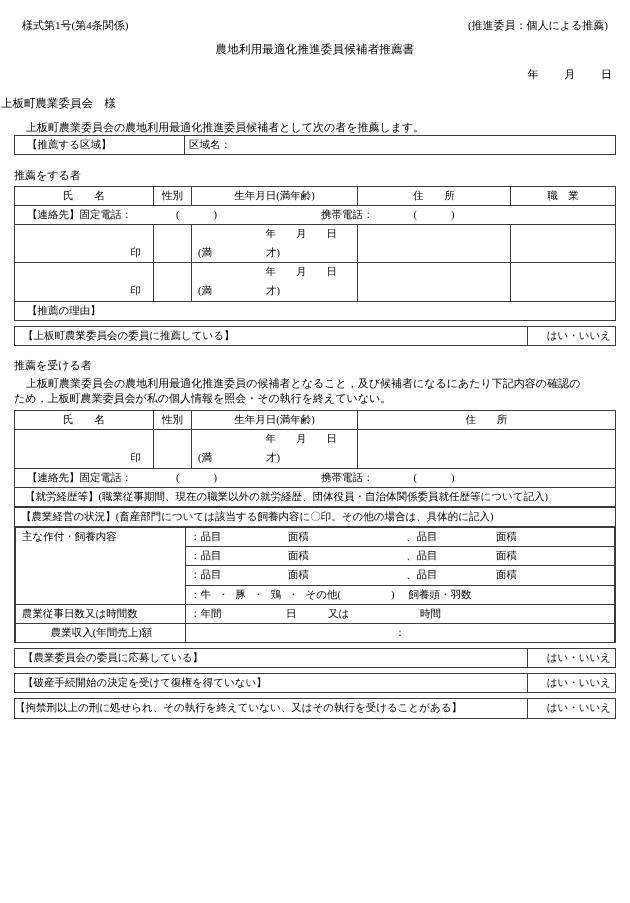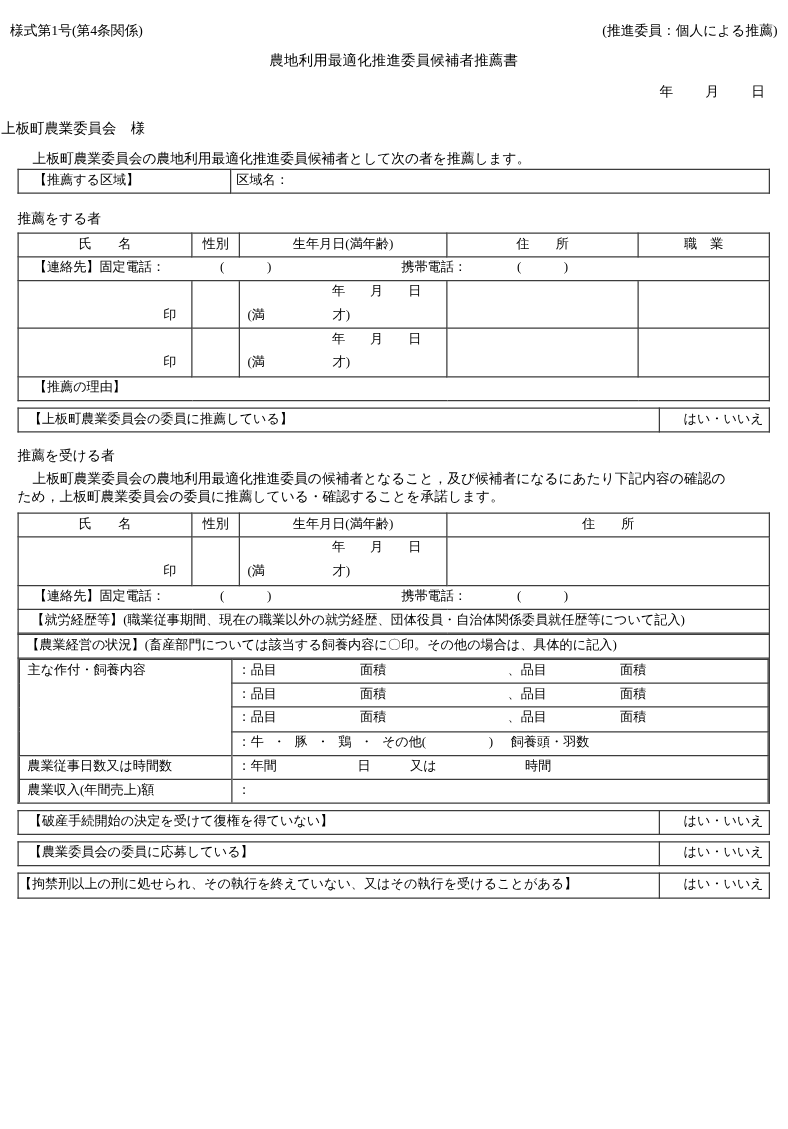--- a/index.html
+++ b/index.html
@@ -22,21 +22,21 @@
     height: 903px;
     padding: 0;
     box-sizing: border-box;
   }
 
   
   .hdr-row {
     display: flex;
     justify-content: space-between;
     align-items: baseline;
-    padding: 0 8px;
+    padding: 0 22px;
     margin-top: 18px;
   }
   .form-no { font-size: 11px; }
   .hdr-right { font-size: 11px; }
 
   .doc-title {
     text-align: center;
     font-size: 11.5px;
     margin-top: 9px;
     letter-spacing: 0.2px;
@@ -157,21 +157,21 @@
     padding-left: 41px;
   }
   .farm-tbl td {
     border: 0;
     border-bottom: 1px solid #9a9a9a;
     padding: 1px 0 1px 0;
     height: 15px;
     vertical-align: middle;
     font-size: 10.5px;
   }
-  .farm-tbl tr:last-child td { border-bottom: 0; }
+  .farm-tbl tr:last-child td { border-bottom: 0; text-align: center; }
   .farm-tbl td.lbl-col { width: 170px; border-bottom: 0; padding-left: 6px; }
   .farm-tbl td.val-col { padding-left: 4px; }
   .farm-tbl .s1 { display:inline-block; width: 98px; }
   .farm-tbl .s2 { display:inline-block; width: 118px; }
   .farm-tbl .s3 { display:inline-block; width: 90px; }
   .livestock .d { margin: 0 7px; }
   .days .d1 { display:inline-block; width: 96px; }
   .days .d2 { display:inline-block; width: 42px; }
   .days .d3 { display:inline-block; width: 92px; }
 </style>
@@ -281,21 +281,21 @@
       <tr class="yn-row">
         <td class="mid" style="padding-left:8px">【上板町農業委員会の委員に推薦している】</td>
         <td class="ctr">はい・いいえ</td>
       </tr>
     </tbody>
   </table>
 
   <div class="section-label tight">推薦を受ける者</div>
   <div class="para">
     <span class="ind">上板町農業委員会の農地利用最適化推進委員の候補者となること，及び候補者になるにあたり下記内容の確認の</span>
-    <span>ため，上板町農業委員会の委員に推薦している・確認することを承諾します。</span>
+    <span>ため，上板町農業委員会が私の個人情報を照会・その執行を終えていない。</span>
   </div>
 
   <table class="form" style="margin-top:3px">
     <colgroup>
       <col style="width:139px">
         <col style="width:38px">
         <col style="width:166px">
         <col>
     </colgroup>
     <tbody>
@@ -384,34 +384,34 @@
     </tbody>
   </table>
 
   <table class="form" style="margin-top:5px">
     <colgroup>
         <col style="width:513px">
         <col>
       </colgroup>
     <tbody>
       <tr class="yn-row">
+        <td class="mid" style="padding-left:8px">【農業委員会の委員に応募している】</td>
+        <td class="ctr">はい・いいえ</td>
+      </tr>
+    </tbody>
+  </table>
+
+  <table class="form" style="margin-top:5px">
+    <colgroup>
+        <col style="width:513px">
+        <col>
+      </colgroup>
+    <tbody>
+      <tr class="yn-row">
         <td class="mid" style="padding-left:8px">【破産手続開始の決定を受けて復権を得ていない】</td>
-        <td class="ctr">はい・いいえ</td>
-      </tr>
-    </tbody>
-  </table>
-
-  <table class="form" style="margin-top:5px">
-    <colgroup>
-        <col style="width:513px">
-        <col>
-      </colgroup>
-    <tbody>
-      <tr class="yn-row">
-        <td class="mid" style="padding-left:8px">【農業委員会の委員に応募している】</td>
         <td class="ctr">はい・いいえ</td>
       </tr>
     </tbody>
   </table>
 
   <table class="form" style="margin-top:5px">
     <colgroup>
         <col style="width:513px">
         <col>
       </colgroup>

